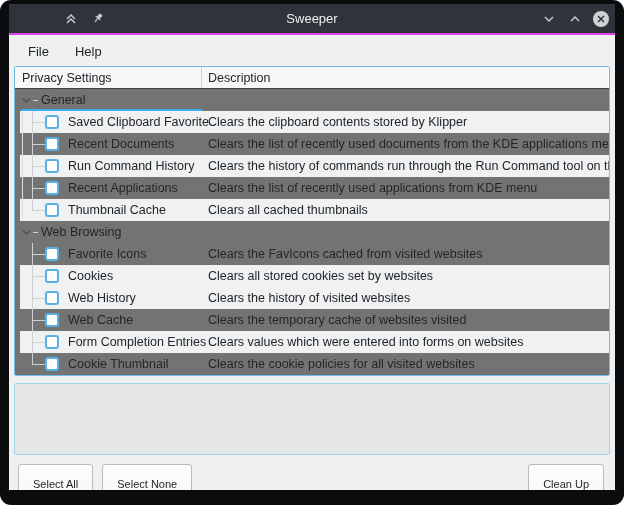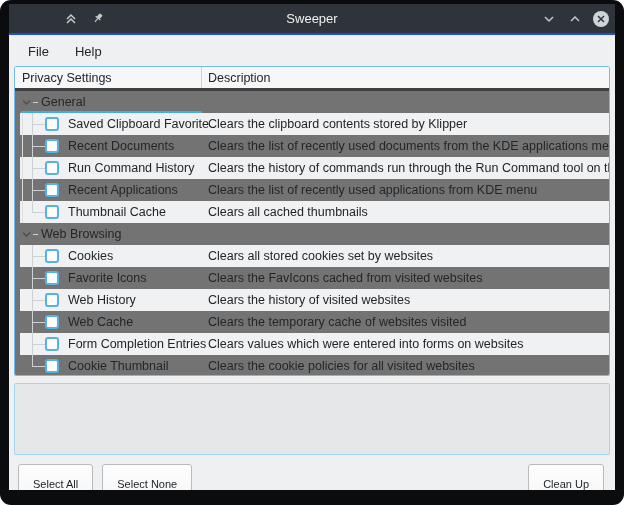--- a/index.html
+++ b/index.html
@@ -1,32 +1,32 @@
 <!DOCTYPE html>
 <html><head>
 <meta charset="utf-8">
 <style>
   html,body{margin:0;padding:0;background:#ffffff;font-family:"Liberation Sans",sans-serif;}
   .frame{position:relative;width:624px;height:505px;background:#0b0c0e;border-radius:11px;box-sizing:border-box;padding:4px 9px 15px 9px;overflow:hidden;}
   .window{width:100%;height:100%;background:#eff0f1;display:flex;flex-direction:column;overflow:hidden;}
 
   
-  .titlebar{height:29px;background:#2f343a;border-bottom:2px solid #1d4ed8;display:flex;align-items:center;position:relative;flex:0 0 auto;padding-left:31px;}
+  .titlebar{height:29px;background:#2f343a;border-bottom:2px solid #d946ef;display:flex;align-items:center;position:relative;flex:0 0 auto;padding-left:31px;}
   .tb-left{display:flex;align-items:center;gap:9px;margin-left:22px;}
   .tb-title{position:absolute;left:0;right:0;text-align:center;color:#eff0f1;font-size:13px;pointer-events:none;}
   .tb-right{display:flex;align-items:center;gap:8px;margin-left:auto;margin-right:5px;}
   .tb-btn{display:flex;align-items:center;justify-content:center;width:18px;height:18px;cursor:default;}
 
   
   .menubar{height:27px;display:flex;align-items:flex-end;gap:8px;padding-left:10px;flex:0 0 auto;}
   .menu-item{font-size:13px;color:#232629;padding:3px 9px;border-radius:2px;}
 
   
   .tree{margin:4px 5px 0 5px;height:310px;background:#fcfcfc;border:1px solid #74bce8;border-radius:2px;display:flex;flex-direction:column;box-sizing:border-box;overflow:hidden;flex:0 0 auto;}
-  .tree-header{height:21px;flex:0 0 auto;background:#f6f7f8;border-bottom:3px solid #404040;display:flex;align-items:center;font-size:12.5px;color:#232629;}
+  .tree-header{height:21px;flex:0 0 auto;background:#f6f7f8;border-bottom:1px solid #404040;display:flex;align-items:center;font-size:12.5px;color:#232629;}
   .th-c1{width:187px;box-sizing:border-box;padding-left:7px;border-right:1px solid #cfd1d2;height:100%;display:flex;align-items:center;}
   .th-c2{flex:1;padding-left:6px;}
   .tree-body{flex:1;padding-left:5px;background:#737373;overflow:hidden;font-size:12.5px;color:#232629;}
   .trow{height:22px;display:flex;align-items:stretch;position:relative;}
   .trow.alt{background:#eff1f2;}
   .c1{width:182px;position:relative;display:flex;align-items:center;flex:0 0 auto;}
   .c2{flex:1;display:flex;align-items:center;padding-left:6px;}
   .trow.current .c1::after{content:"";position:absolute;left:1px;bottom:0;width:181px;height:2px;background:#3daee9;}
   .glabel{margin-left:3px;white-space:nowrap;}
   .gdash{width:5px;height:1px;background:#cdd1d4;margin-left:1px;}
@@ -182,40 +182,40 @@
           <div class="trow group">
             <div class="c1">
               <svg class="expander" width="11" height="11" viewBox="0 0 11 11">
                 <polyline points="2,3.5 5.5,7 9,3.5" fill="none" stroke="#4a4f54" stroke-width="1.3"></polyline>
               </svg>
               <span class="gdash"></span>
               <span class="glabel">Web Browsing</span>
             </div>
             <div class="c2"></div>
           </div>
+          <div class="trow item">
+            <div class="c1">
+              <span class="vline"></span>
+              <span class="hline"></span>
+              <span class="cb checked"><span class="fill"></span></span>
+              <span class="ilabel">Favorite Icons</span>
+            </div>
+            <div class="c2">
+              <span class="dlabel">Clears the FavIcons cached from visited websites</span>
+            </div>
+          </div>
           <div class="trow item alt">
             <div class="c1">
               <span class="vline"></span>
               <span class="hline"></span>
               <span class="cb checked"><span class="fill"></span></span>
               <span class="ilabel">Cookies</span>
             </div>
             <div class="c2">
               <span class="dlabel">Clears all stored cookies set by websites</span>
-            </div>
-          </div>
-          <div class="trow item">
-            <div class="c1">
-              <span class="vline"></span>
-              <span class="hline"></span>
-              <span class="cb checked"><span class="fill"></span></span>
-              <span class="ilabel">Favorite Icons</span>
-            </div>
-            <div class="c2">
-              <span class="dlabel">Clears the FavIcons cached from visited websites</span>
             </div>
           </div>
           <div class="trow item alt">
             <div class="c1">
               <span class="vline"></span>
               <span class="hline"></span>
               <span class="cb checked"><span class="fill"></span></span>
               <span class="ilabel">Web History</span>
             </div>
             <div class="c2">

